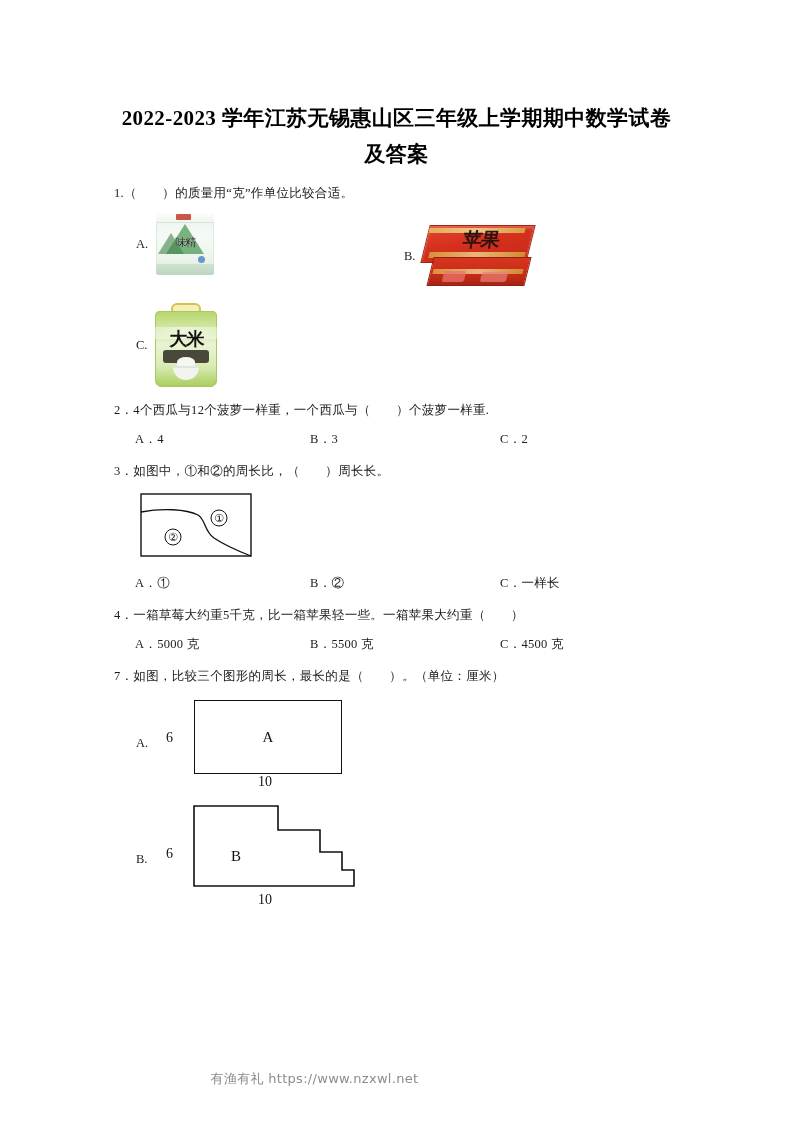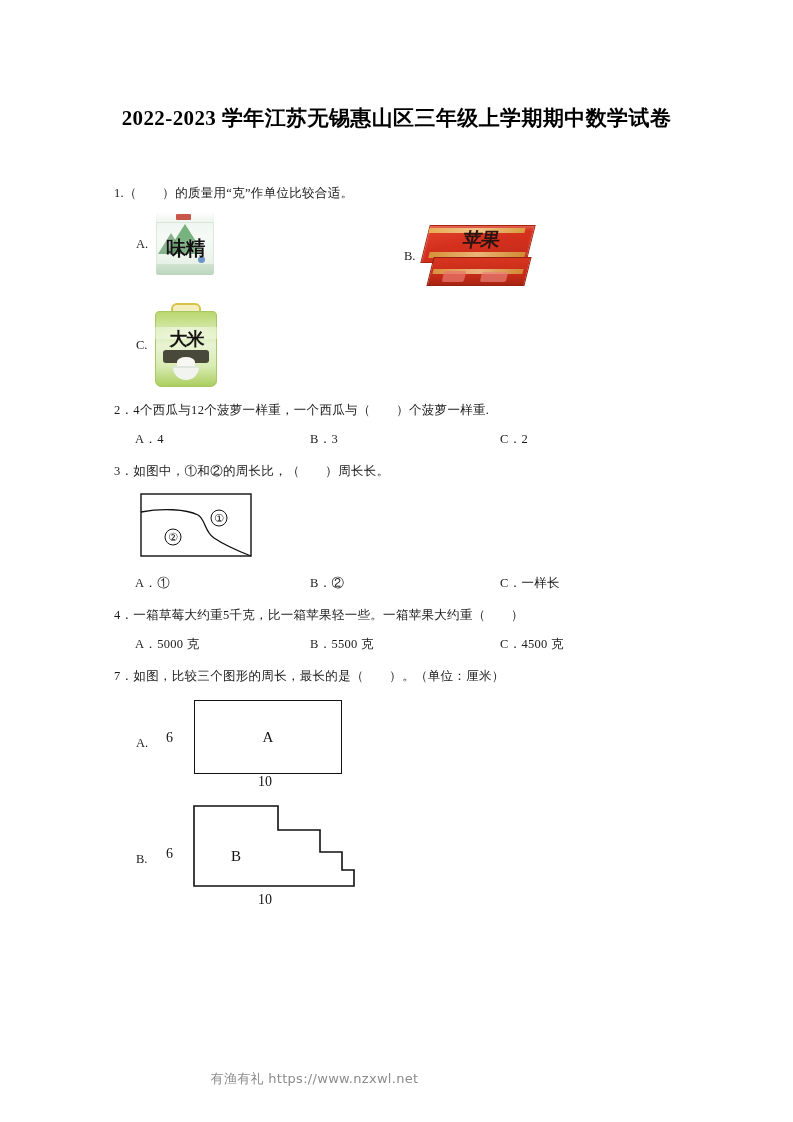--- a/index.html
+++ b/index.html
@@ -141,22 +141,22 @@
     background: linear-gradient(180deg,#cfe3d0,#bcd6be);
   }
   .msg-bag .bluedot {
     position: absolute; right: 9px; bottom: 12px;
     width: 7px; height: 7px; border-radius: 50%;
     background: #4a7fc1; opacity: .8;
   }
   .msg-bag .txt {
     position: absolute; left: 0; right: 0; top: 22px;
     text-align: center;
-    font-size: 20px;
-    font-weight: bold;
+    font-size: 11px;
+    font-weight: normal;
     color: #111;
     font-family: "Liberation Sans", "DejaVu Sans", sans-serif;
     letter-spacing: -1px;
     text-shadow: 0 0 1px rgba(255,255,255,.9);
   }
 
   
   .apple-box {
     position: relative;
     width: 110px;
@@ -333,20 +333,21 @@
     letter-spacing: 0.3px;
   }
 </style>
 </head>
 <body>
 
 <div class="page">
 
   <div class="title-block">
     <div class="title-line">2022-2023 学年江苏无锡惠山区三年级上学期期中数学试卷</div>
+    <div class="title-line">及答案</div>
   </div>
 
   <div class="content">
 
 
     <div class="q-block">
       <div class="qtext">1.（　　）的质量用“克”作单位比较合适。</div>
 
       <div class="pic-opts">
 

